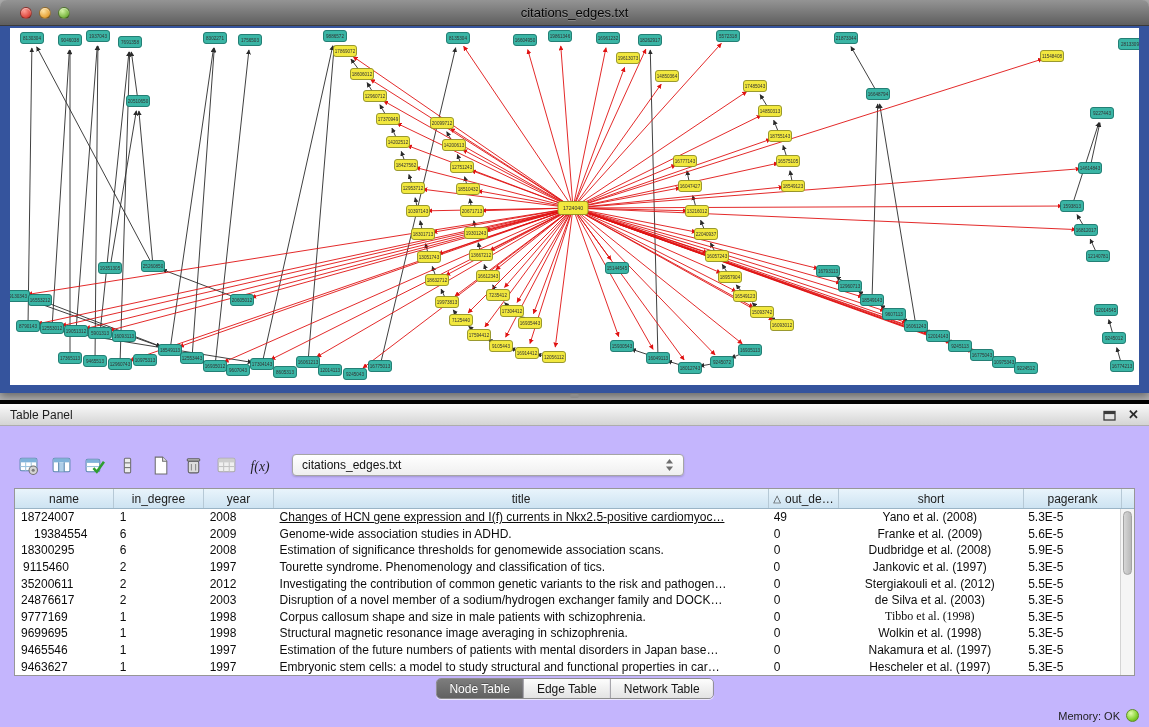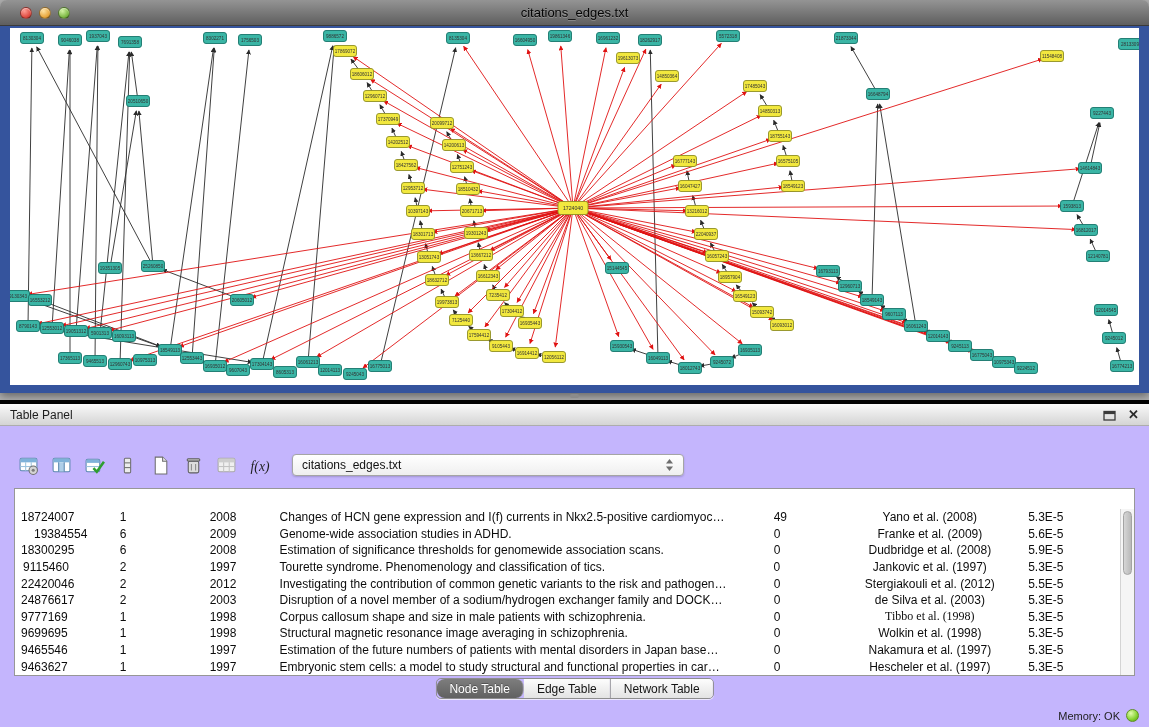--- a/index.html
+++ b/index.html
@@ -42,21 +42,21 @@
   .th .sort { font-size:10px; margin-right:4px; color:#333; }
   .rows { position:absolute; left:0; top:20px; right:14px; bottom:0; overflow:hidden; }
   .row { display:flex; height:16.6px; align-items:center; font-size:12px; color:#0c0c0c; }
   .cell { padding:0 6px; white-space:nowrap; overflow:hidden; }
   .scrollbar { position:absolute; right:0; top:20px; bottom:0; width:14px; background:#f5f5f5; border-left:1px solid #d4d4d4; }
   .thumb { position:absolute; top:2px; left:2px; width:9px; height:64px; background:linear-gradient(90deg,#d6d6d6,#b9b9b9); border:1px solid #a3a3a3; border-radius:5px; }
 
   .tabs { position:absolute; left:50%; transform:translateX(-50%); top:274px; display:flex; height:21px; border:1px solid #8d8d8d; border-radius:5px; overflow:hidden; box-shadow:0 1px 0 rgba(255,255,255,.7); }
   .tab { padding:0 13px; display:flex; align-items:center; font-size:12px; color:#141414; background:linear-gradient(#fdfdfd,#e3e3e3); border-right:1px solid #9c9c9c; }
   .tab:last-child { border-right:none; }
-  .tab.selected { background:linear-gradient(#7d7d7d,#616161); color:#ffffff; text-shadow:0 -1px 0 rgba(0,0,0,.3);border-radius:8px; }
+  .tab.selected { background:linear-gradient(#7d7d7d,#616161); color:#ffffff; text-shadow:0 -1px 0 rgba(0,0,0,.3); }
 
   .status { position:absolute; right:10px; bottom:5px; display:flex; align-items:center; gap:6px; font-size:11px; color:#222; }
   .mem-dot { width:13px; height:13px; border-radius:50%; background:radial-gradient(circle at 35% 30%, #e2fbae, #84d230 60%, #4e9a12); border:1px solid #5d8f23; }
 </style>
 </head>
 <body>
 
 <div class="page">
 
   <div class="net-window">
@@ -777,26 +777,50 @@
         <span class="combo-arrows">
           <svg width="9" height="14" viewBox="0 0 9 14">
               <path d="M4.5 1 L8 5.5 H1 Z" fill="#6d6d6d"></path>
               <path d="M4.5 13 L1 8.5 H8 Z" fill="#6d6d6d"></path>
             </svg>
         </span>
       </div>
     </div>
 
     <div class="table-wrap">
+      <div class="thead" id="thead">
+          <div class="th" style="width: 99px;">
+            <span>name</span>
+          </div>
+          <div class="th" style="width: 90px;">
+            <span>in_degree</span>
+          </div>
+          <div class="th" style="width: 70px;">
+            <span>year</span>
+          </div>
+          <div class="th" style="width: 495px;">
+            <span>title</span>
+          </div>
+          <div class="th" style="width: 70px;">
+            <span class="sort">△</span>
+            <span>out_de…</span>
+          </div>
+          <div class="th" style="width: 185px;">
+            <span>short</span>
+          </div>
+          <div class="th" style="width: 98px;">
+            <span>pagerank</span>
+          </div>
+        </div>
       <div class="rows" id="rows">
           <div class="row">
             <div class="cell" style="width: 99px;">18724007</div>
             <div class="cell" style="width: 90px;">1</div>
             <div class="cell" style="width: 70px;">2008</div>
-            <div class="cell" style="width: 495px;">Changes of HCN gene expression and I(f) currents in Nkx2.5-positive cardiomyoc…</div>
+            <div class="cell" style="width: 495px; text-decoration: underline;">Changes of HCN gene expression and I(f) currents in Nkx2.5-positive cardiomyoc…</div>
             <div class="cell" style="width: 70px;">49</div>
             <div class="cell" style="width: 185px; text-align: center;">Yano et al. (2008)</div>
             <div class="cell" style="width: 98px;">5.3E-5</div>
           </div>
           <div class="row">
             <div class="cell" style="width: 99px; padding-left: 19px;">19384554</div>
             <div class="cell" style="width: 90px;">6</div>
             <div class="cell" style="width: 70px;">2009</div>
             <div class="cell" style="width: 495px;">Genome-wide association studies in ADHD.</div>
             <div class="cell" style="width: 70px;">0</div>
@@ -815,21 +839,21 @@
           <div class="row">
             <div class="cell" style="width: 99px; padding-left: 8px;">9115460</div>
             <div class="cell" style="width: 90px;">2</div>
             <div class="cell" style="width: 70px;">1997</div>
             <div class="cell" style="width: 495px;">Tourette syndrome. Phenomenology and classification of tics.</div>
             <div class="cell" style="width: 70px;">0</div>
             <div class="cell" style="width: 185px; text-align: center;">Jankovic et al. (1997)</div>
             <div class="cell" style="width: 98px;">5.3E-5</div>
           </div>
           <div class="row">
-            <div class="cell" style="width: 99px;">22420046</div>
+            <div class="cell" style="width: 99px;">35200611</div>
             <div class="cell" style="width: 90px;">2</div>
             <div class="cell" style="width: 70px;">2012</div>
             <div class="cell" style="width: 495px;">Investigating the contribution of common genetic variants to the risk and pathogen…</div>
             <div class="cell" style="width: 70px;">0</div>
             <div class="cell" style="width: 185px; text-align: center;">Stergiakouli et al. (2012)</div>
             <div class="cell" style="width: 98px;">5.5E-5</div>
           </div>
           <div class="row">
             <div class="cell" style="width: 99px;">24876617</div>
             <div class="cell" style="width: 90px;">2</div>

